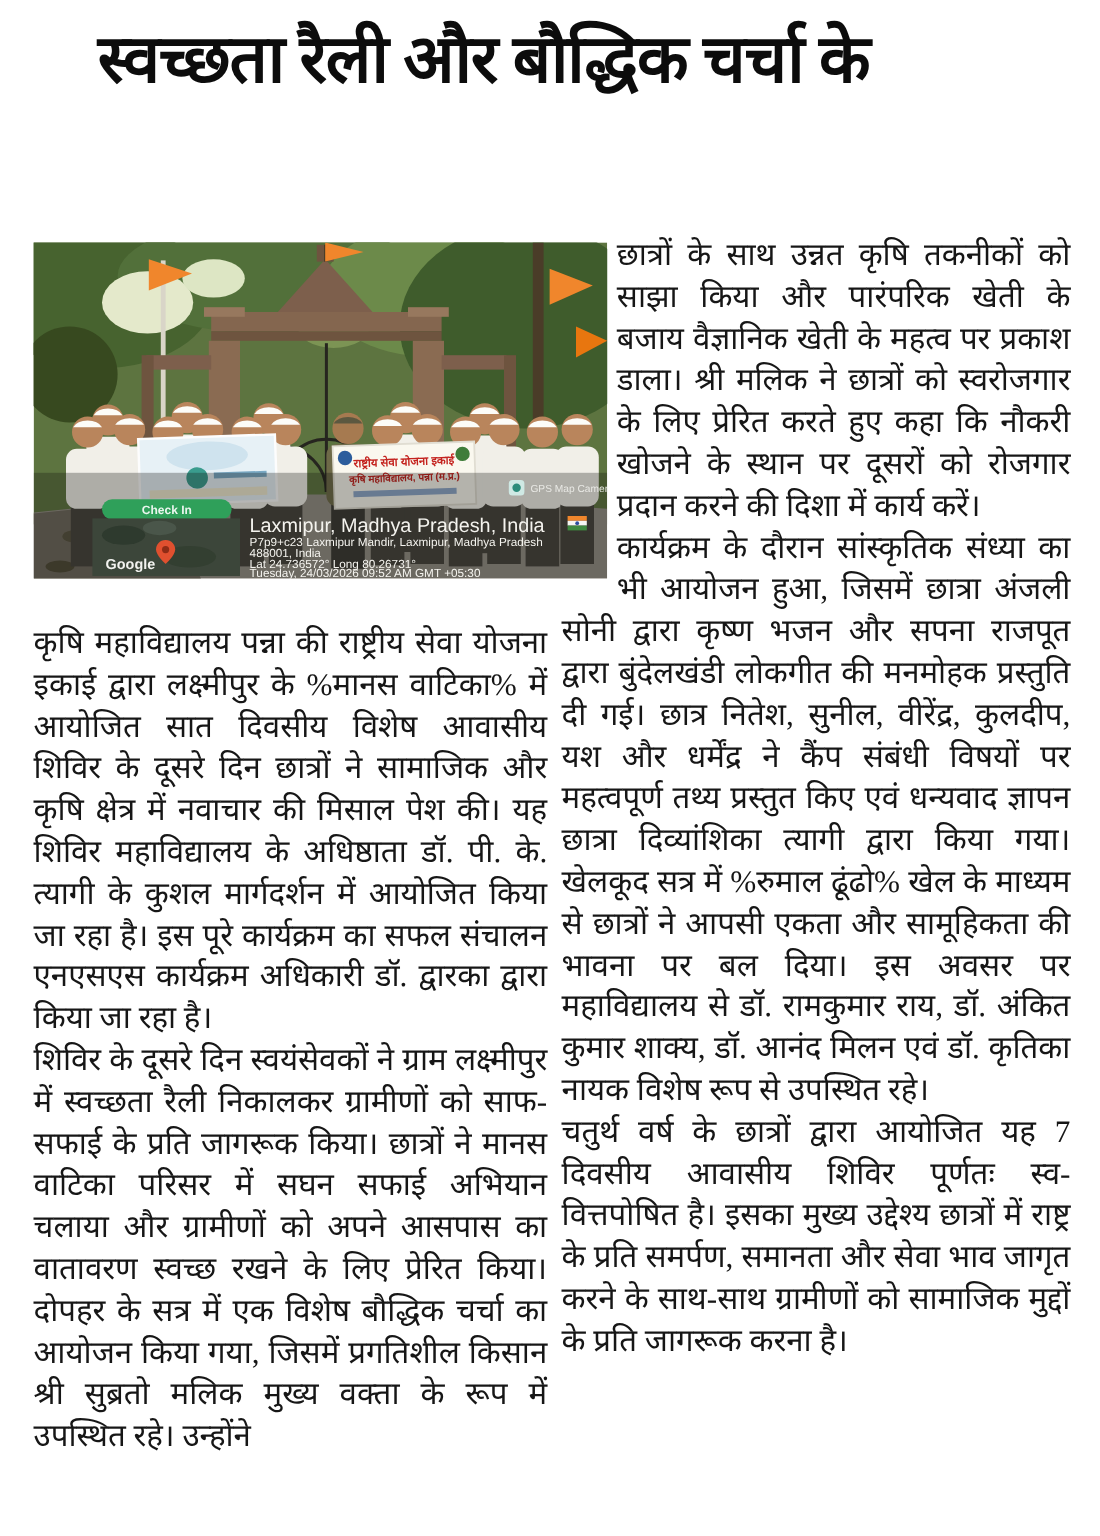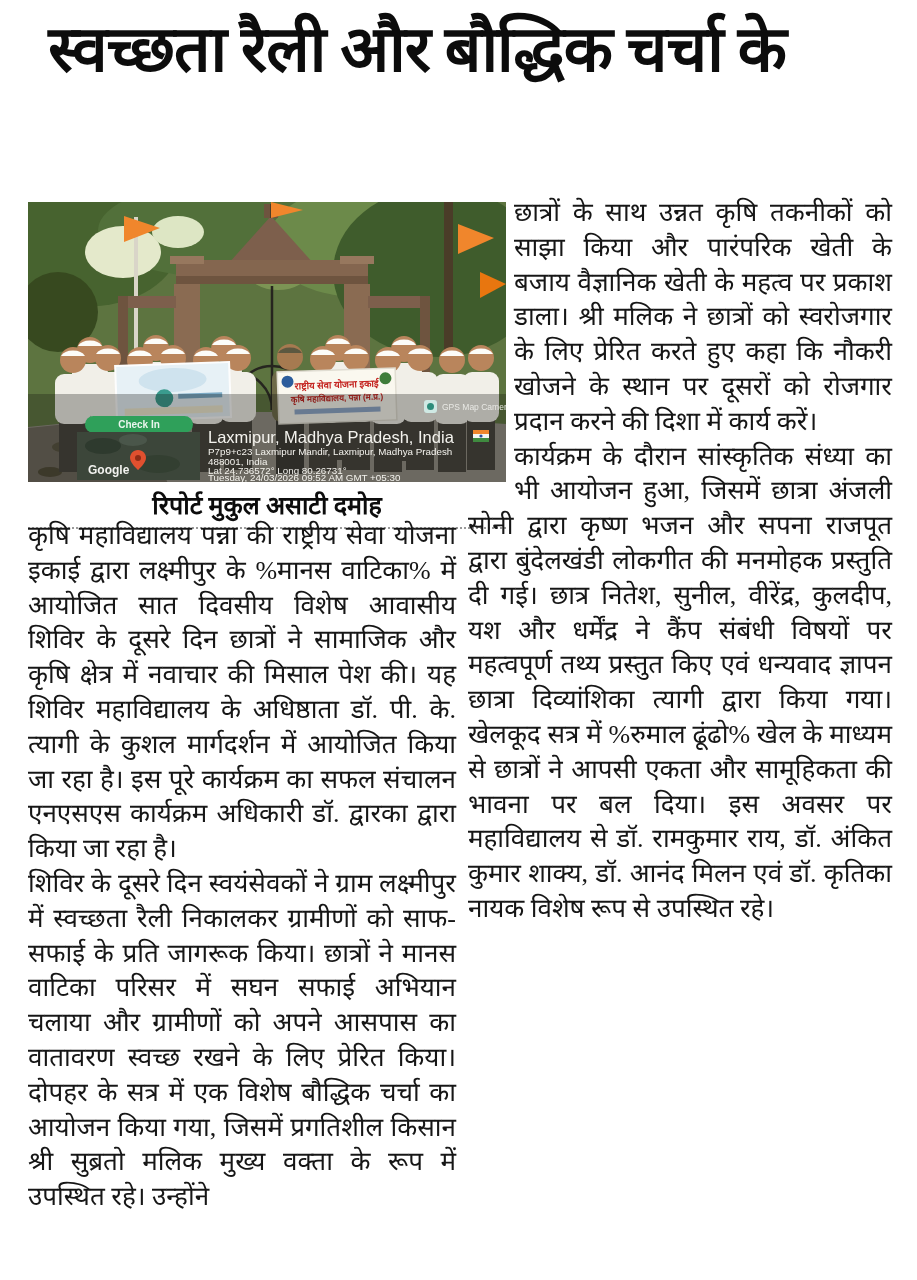--- a/index.html
+++ b/index.html
@@ -1,20 +1,20 @@
 <!DOCTYPE html>
 <html><head>
 <meta charset="utf-8">
 <style>
   html,body{margin:0;padding:0;background:#ffffff;}
   .page{position:relative;width:917px;height:1280px;background:#ffffff;overflow:hidden;
         font-family:"Liberation Serif","DejaVu Serif",serif;color:#111;}
   .headline{position:absolute;top:8px;left:0;width:806px;text-align:center;
-            font-weight:800;font-size:64px;line-height:84px;color:#0c0c0c;
-            letter-spacing:-1px;margin-left:14px;}
+            font-weight:800;font-size:56px;line-height:84px;color:#0c0c0c;
+            letter-spacing:-1px;}
   .photo{position:absolute;left:28px;top:202px;width:478px;height:280px;}
   .photo svg{display:block;}
   .byline{position:absolute;left:28px;top:487px;width:478px;text-align:center;
           font-weight:700;font-size:25px;color:#0c0c0c;padding-bottom:6px;
           border-bottom:2px dotted #9a9a9a;}
   .col{position:absolute;font-size:26px;line-height:34.8px;text-align:justify;
        color:#161616;}
   .col p{margin:0;}
   .col-left{left:28px;top:519px;width:428px;}
   .col-right{left:468px;top:196px;width:424px;}
@@ -175,26 +175,26 @@
           <circle cx="453" cy="234" r="1.6" fill="#2c4d9c"></circle>
         </g>
         <text x="180" y="253" font-size="9.8">P7p9+c23 Laxmipur Mandir, Laxmipur, Madhya Pradesh</text>
         <text x="180" y="262.5" font-size="9.8">488001, India</text>
         <text x="180" y="271.5" font-size="9.8">Lat 24.736572° Long 80.26731°</text>
         <text x="180" y="278.5" font-size="9.8">Tuesday, 24/03/2026 09:52 AM GMT +05:30</text>
       </g>
     </svg>
   </div>
 
-  <div class="byline">रिपोर्ट मुकुल असाटी दमोह</div>
 
   <div class="col col-left">
     <p>कृषि महाविद्यालय पन्ना की राष्ट्रीय सेवा योजना इकाई द्वारा लक्ष्मीपुर के %मानस वाटिका% में आयोजित सात दिवसीय विशेष आवासीय शिविर के दूसरे दिन छात्रों ने सामाजिक और कृषि क्षेत्र में नवाचार की मिसाल पेश की। यह शिविर महाविद्यालय के अधिष्ठाता डॉ. पी. के. त्यागी के कुशल मार्गदर्शन में आयोजित किया जा रहा है। इस पूरे कार्यक्रम का सफल संचालन एनएसएस कार्यक्रम अधिकारी डॉ. द्वारका द्वारा किया जा रहा है।</p>
     <p>शिविर के दूसरे दिन स्वयंसेवकों ने ग्राम लक्ष्मीपुर में स्वच्छता रैली निकालकर ग्रामीणों को साफ-सफाई के प्रति जागरूक किया। छात्रों ने मानस वाटिका परिसर में सघन सफाई अभियान चलाया और ग्रामीणों को अपने आसपास का वातावरण स्वच्छ रखने के लिए प्रेरित किया। दोपहर के सत्र में एक विशेष बौद्धिक चर्चा का आयोजन किया गया, जिसमें प्रगतिशील किसान श्री सुब्रतो मलिक मुख्य वक्ता के रूप में उपस्थित रहे। उन्होंने</p>
   </div>
 
   <div class="col col-right">
     <div class="photo-spacer"></div>
     <p>छात्रों के साथ उन्नत कृषि तकनीकों को साझा किया और पारंपरिक खेती के बजाय वैज्ञानिक खेती के महत्व पर प्रकाश डाला। श्री मलिक ने छात्रों को स्वरोजगार के लिए प्रेरित करते हुए कहा कि नौकरी खोजने के स्थान पर दूसरों को रोजगार प्रदान करने की दिशा में कार्य करें।</p>
     <p>कार्यक्रम के दौरान सांस्कृतिक संध्या का भी आयोजन हुआ, जिसमें छात्रा अंजली सोनी द्वारा कृष्ण भजन और सपना राजपूत द्वारा बुंदेलखंडी लोकगीत की मनमोहक प्रस्तुति दी गई। छात्र नितेश, सुनील, वीरेंद्र, कुलदीप, यश और धर्मेंद्र ने कैंप संबंधी विषयों पर महत्वपूर्ण तथ्य प्रस्तुत किए एवं धन्यवाद ज्ञापन छात्रा दिव्यांशिका त्यागी द्वारा किया गया। खेलकूद सत्र में %रुमाल ढूंढो% खेल के माध्यम से छात्रों ने आपसी एकता और सामूहिकता की भावना पर बल दिया। इस अवसर पर महाविद्यालय से डॉ. रामकुमार राय, डॉ. अंकित कुमार शाक्य, डॉ. आनंद मिलन एवं डॉ. कृतिका नायक विशेष रूप से उपस्थित रहे।</p>
+    <p>चतुर्थ वर्ष के छात्रों द्वारा आयोजित यह 7 दिवसीय आवासीय शिविर पूर्णतः स्व-वित्तपोषित है। इसका मुख्य उद्देश्य छात्रों में राष्ट्र के प्रति समर्पण, समानता और सेवा भाव जागृत करने के साथ-साथ ग्रामीणों को सामाजिक मुद्दों के प्रति जागरूक करना है।</p>
   </div>
 
 </div>
 
 </body></html>

